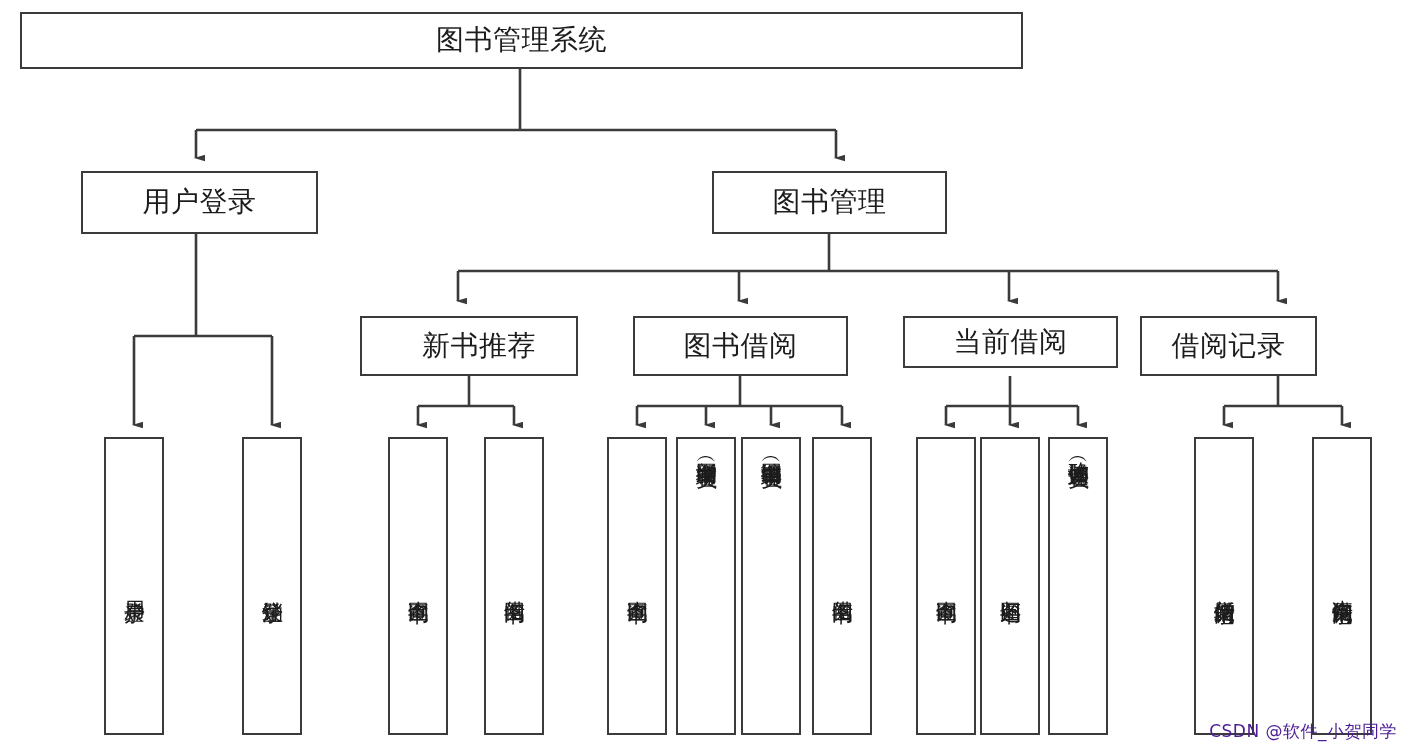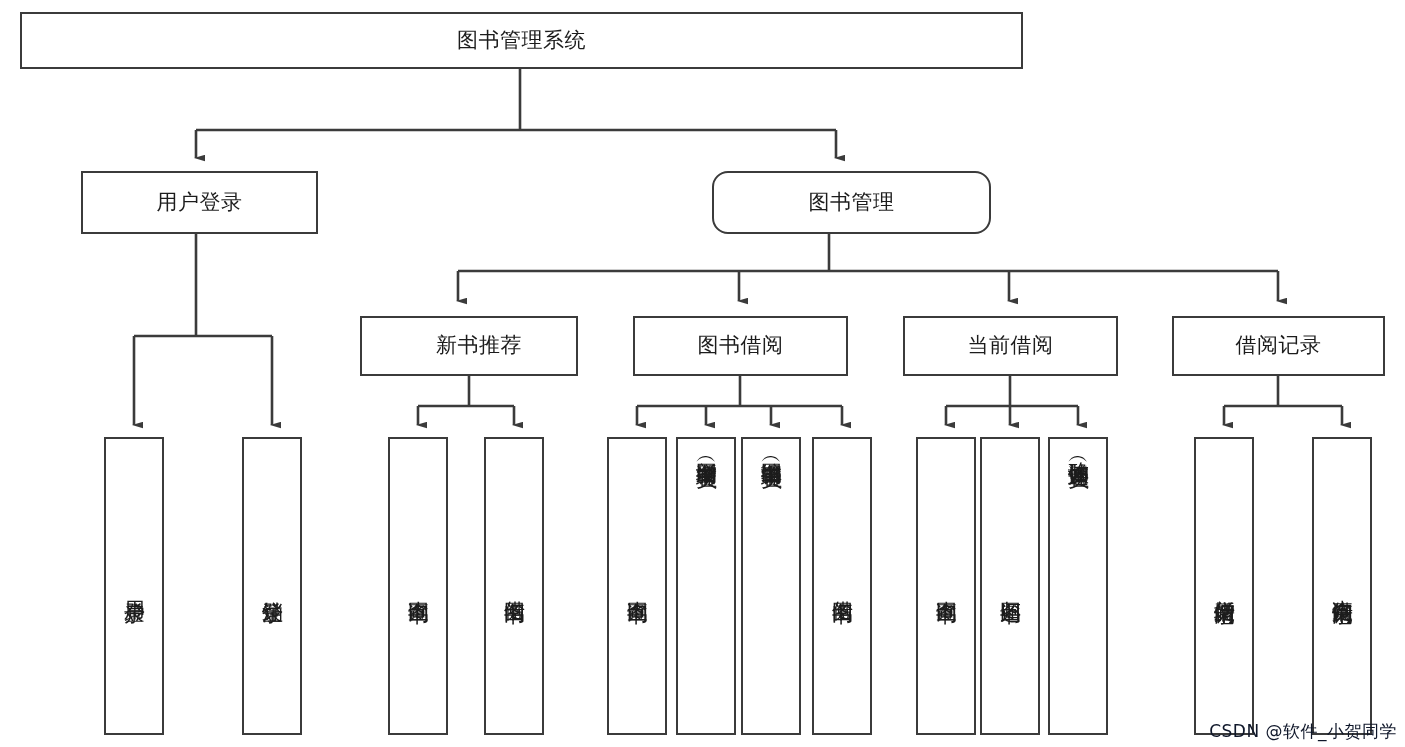--- a/index.html
+++ b/index.html
@@ -29,21 +29,21 @@
     position: absolute;
     box-sizing: border-box;
     border: 2.5px solid #3b3b3b;
     background: #ffffff;
     display: flex;
     align-items: center;
     justify-content: center;
     color: #1c1c1c;
   }
   .node-h .label {
-    font-size: 21px;
+    font-size: 28px;
     line-height: 1.1;
     letter-spacing: 0.5px;
     white-space: nowrap;
   }
   .node-v {
     align-items: flex-start;
     justify-content: center;
     padding-top: 6px;
   }
   .node-v .label {
@@ -57,21 +57,21 @@
   }
   .node-v.pad-mid {
     align-items: center;
     padding-top: 0;
   }
   .watermark {
     position: absolute;
     right: 8px;
     bottom: 4px;
     font-size: 17px;
-    color: #0f172a;
+    color: #4c1d95;
     letter-spacing: 0.5px;
     white-space: nowrap;
   }
 </style>
 </head>
 <body>
 
 <div id="canvas">
 
   <svg id="wires" viewBox="0 0 1405 747">
@@ -124,34 +124,34 @@
     </g>
   </svg>
 
   <div class="node node-h" style="left:20px; top:12px; width:1003px; height:57px;">
     <span class="label">图书管理系统</span>
   </div>
 
   <div class="node node-h" style="left:81px; top:171px; width:237px; height:63px;">
     <span class="label">用户登录</span>
   </div>
-  <div class="node node-h" style="left:712px; top:171px; width:279px; height:63px;border-radius:16px;">
+  <div class="node node-h" style="left:712px; top:171px; width:235px; height:63px;">
     <span class="label">图书管理</span>
   </div>
 
   <div class="node node-h" style="left:360px; top:316px; width:218px; height:60px;padding-left:20px;">
     <span class="label">新书推荐</span>
   </div>
   <div class="node node-h" style="left:633px; top:316px; width:215px; height:60px;justify-content:center;">
     <span class="label">图书借阅</span>
   </div>
-  <div class="node node-h" style="left:903px; top:316px; width:215px; height:60px;">
+  <div class="node node-h" style="left:903px; top:316px; width:215px; height:52px;">
     <span class="label">当前借阅</span>
   </div>
-  <div class="node node-h" style="left:1172px; top:316px; width:213px; height:60px;">
+  <div class="node node-h" style="left:1140px; top:316px; width:177px; height:60px;">
     <span class="label">借阅记录</span>
   </div>
 
   <div class="node node-v pad-mid" style="left:104px; top:437px; width:60px; height:298px;">
     <span class="label">用户登录</span>
   </div>
   <div class="node node-v pad-mid" style="left:242px; top:437px; width:60px; height:298px;">
     <span class="label">注销登录</span>
   </div>
 

